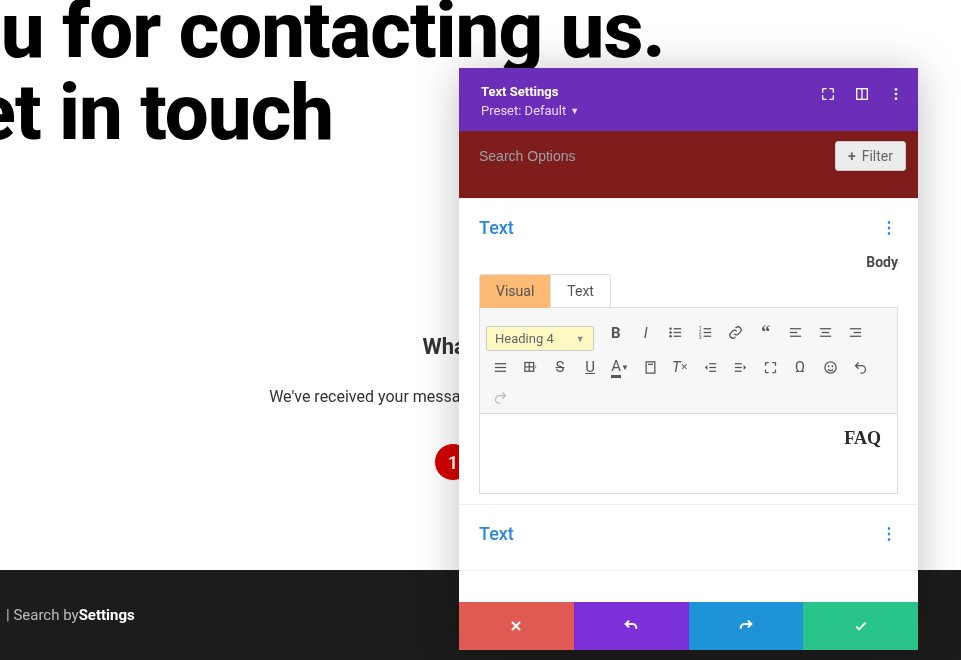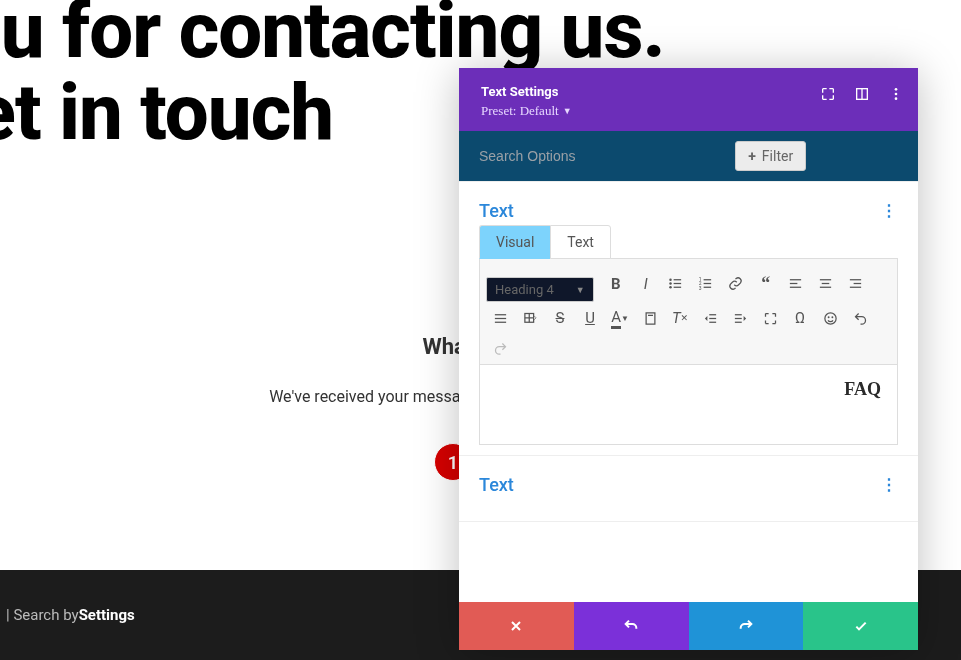--- a/index.html
+++ b/index.html
@@ -104,21 +104,20 @@
   font-size: 13px;
   font-weight: 700;
 }
 .panel-sub {
   font-size: 13px;
   margin-top: 4px;
   color: #e7d8ff;
   display: inline-flex;
   align-items: center;
   gap: 4px;
-  font-family: Liberation Serif, serif;
 }
 .panel-sub .caret {
   font-size: 9px;
 }
 .panel-header-icons {
   position: absolute;
   right: 14px; top: 18px;
   display: flex;
   gap: 18px;
   align-items: center;
@@ -147,23 +146,24 @@
 .tab.active {
   background: #a055ff;
   color: #fff;
 }
 .tab + .tab { margin-left: 2px; }
 
 
 .search-row {
   display: flex;
   align-items: center;
-  padding: 10px 12px 10px 20px;
+  justify-content: space-between;
+  padding: 10px 12px 27px 20px;
   border-bottom: 1px solid #eee;
-  background:#0c4a6e;
+  background:#7f1d1d;
 }
 .search-input {
   border: none;
   background: transparent;
   font-size: 14px;
   color: #999;
   outline: none;
   width: 60%;
 }
 .search-input::placeholder { color: #9aa0a6; }
@@ -239,39 +239,39 @@
 .mode-tab {
   border: 1px solid #ddd;
   padding: 8px 16px;
   font-size: 14px;
   color: #555;
   background: #fff;
   cursor: pointer;
 }
 .mode-tab.left { border-right: none; border-radius: 3px 0 0 0; }
 .mode-tab.right { border-radius: 0 3px 0 0; }
-.mode-tab.active { background:#7dd3fc; border-bottom-color: transparent; }
+.mode-tab.active { background:#fdba74; border-bottom-color: transparent; }
 
 .toolbar {
   clear: both;
   border: 1px solid #ddd;
   background: #f7f7f7;
   margin-top: -1px;
   padding: 6px 6px 2px 6px;
   display: flex;
   flex-wrap: wrap;
   gap: 2px;
   align-items: center;
 }
 .tb-select {
   display: inline-flex;
   align-items: center;
   gap: 22px;
   border: 1px solid #ccc;
-  background: #0f172a;
+  background: #fef9c3;
   padding: 4px 8px;
   font-size: 13px;
   color: #666;
   border-radius: 2px;
   margin-right: 6px;
   margin-top: 12px;
 }
 .tb-select .caret { font-size: 9px; color:#888;}
 .tb-btn {
   width: 28px;
@@ -379,20 +379,21 @@
     </div>
   </div>
 
   <div class="sections">
     <div class="section">
       <div class="section-head">
         <span class="section-title">Text</span>
         <span class="section-menu">⋮</span>
       </div>
 
+      <div class="body-label">Body</div>
 
       <div style="display:flex;align-items:flex-start;justify-content:space-between;">
         <span class="mode-tabs">
           <span class="mode-tab left active">Visual</span>
           <span class="mode-tab right">Text</span>
         </span>
       </div>
 
       <div class="toolbar">
         <span class="tb-select">

